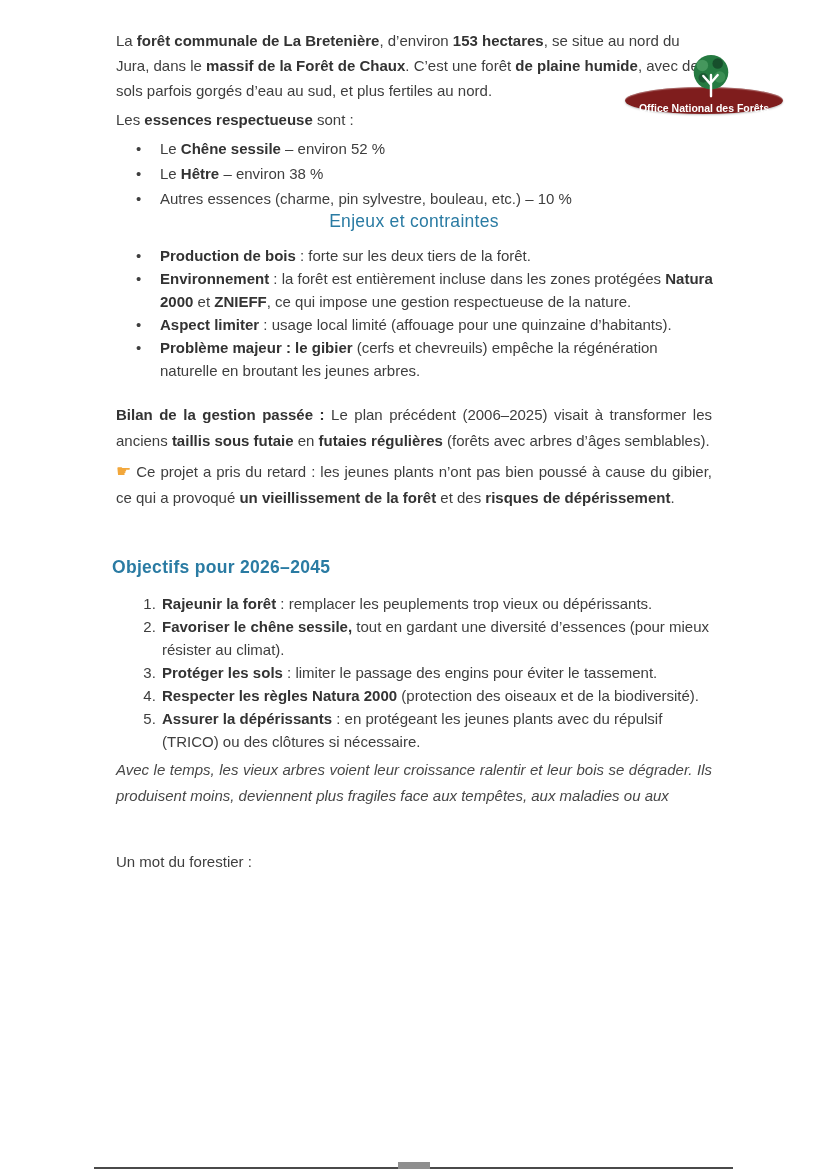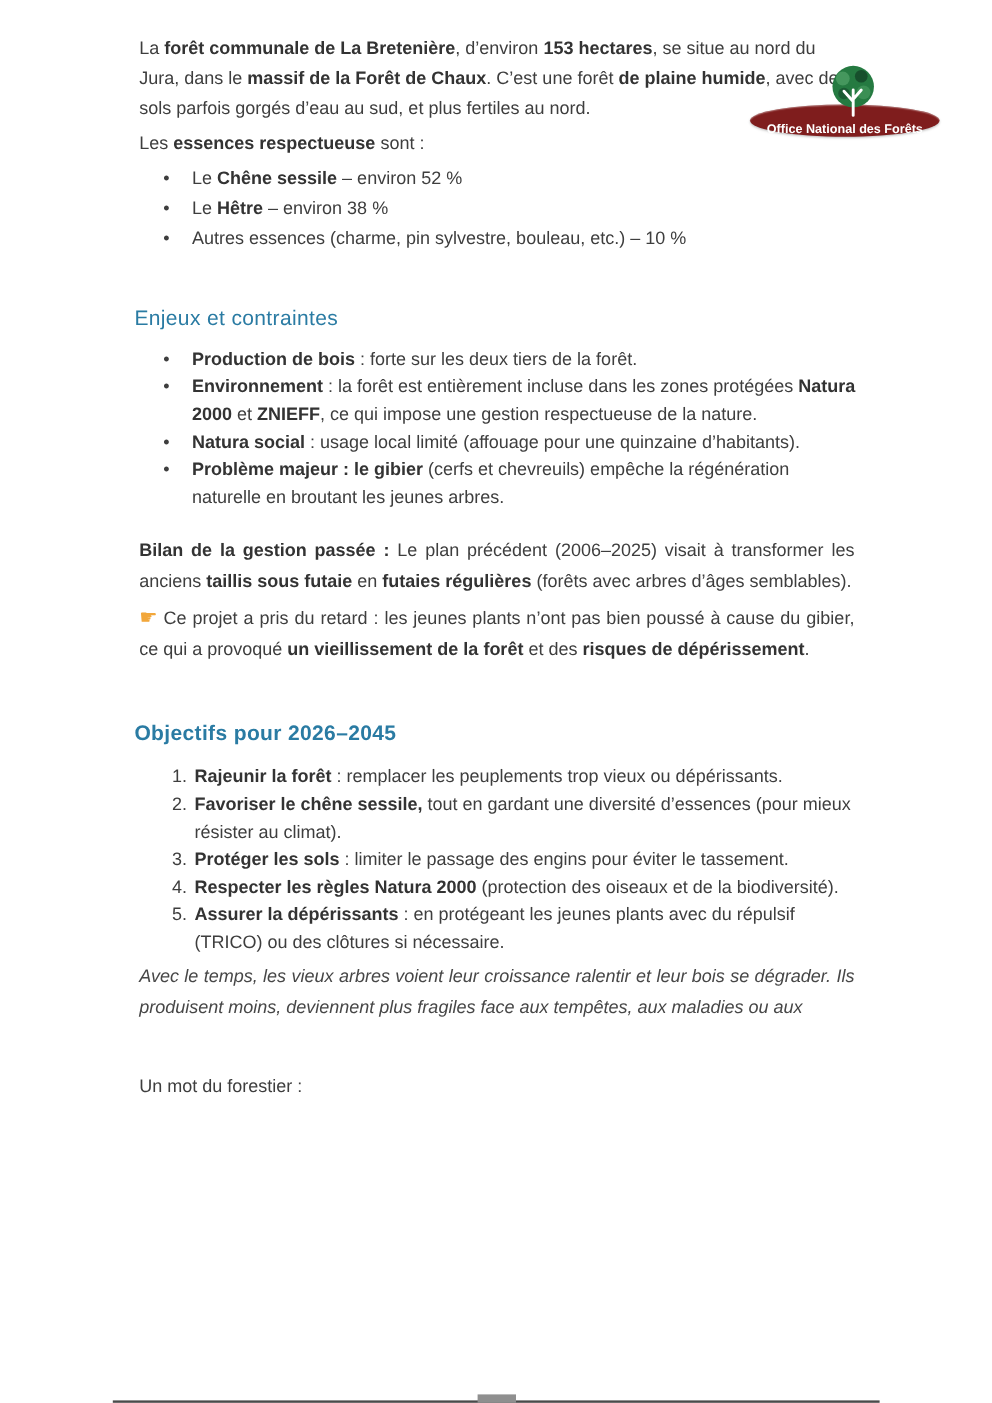--- a/index.html
+++ b/index.html
@@ -61,21 +61,21 @@
     content: "\2022";
     position: absolute; left: -24px;
     color: #3e3e3e;
   }
 
   .section-heading {
     font-size: 17.5px; font-weight: 400; letter-spacing: 0.3px;
     color: #2a7ba3;
     margin: 0;
   }
-  .heading-enjeux { margin-top: 44px; text-align: left; }
+  .heading-enjeux { text-align: center; }
   .heading-objectifs { margin-top: 46px; font-weight: 700; text-align: left; }
 
   .enjeux-list { margin-top: 12px !important; }
 
   .bilan { margin-top: 20px; }
 
   ol.doc-numbers {
     margin: 14px 0 0 0;
     padding: 0 0 0 48px;
   }
@@ -130,21 +130,21 @@
     <li><span>Le </span><span class="b">Chêne sessile</span><span> – environ 52 %</span></li>
     <li><span>Le </span><span class="b">Hêtre</span><span> – environ 38 %</span></li>
     <li><span>Autres essences (charme, pin sylvestre, bouleau, etc.) – 10 %</span></li>
   </ul>
 
   <h2 class="section-heading heading-enjeux">Enjeux et contraintes</h2>
 
   <ul class="doc-bullets enjeux-list body lh23">
     <li><span class="b">Production de bois</span><span> : forte sur les deux tiers de la forêt.</span></li>
     <li><span class="b">Environnement</span><span> : la forêt est entièrement incluse dans les zones protégées </span><span class="b">Natura 2000</span><span> et </span><span class="b">ZNIEFF</span><span>, ce qui impose une gestion respectueuse de la nature.</span></li>
-    <li><span class="b">Natura social</span><span> : usage local limité (affouage pour une quinzaine d’habitants).</span></li>
+    <li><span class="b">Aspect limiter</span><span> : usage local limité (affouage pour une quinzaine d’habitants).</span></li>
     <li><span class="b">Problème majeur : le gibier</span><span> (cerfs et chevreuils) empêche la régénération naturelle en broutant les jeunes arbres.</span></li>
   </ul>
 
   <div class="bilan">
     <p class="body lh26 justify"><span class="b">Bilan de la gestion passée :</span><span> Le plan précédent (2006–2025) visait à transformer les anciens </span><span class="b">taillis sous futaie</span><span> en </span><span class="b">futaies régulières</span><span> (forêts avec arbres d’âges semblables).</span></p>
     <p class="body lh26 justify"><span class="hand">☛</span><span><span>Ce projet a pris du retard : les jeunes plants n’ont pas bien poussé à cause du gibier, ce qui a provoqué </span><span class="b">un vieillissement de la forêt</span><span> et des </span><span class="b">risques de dépérissement</span><span>.</span></span></p>
   </div>
 
   <h2 class="section-heading heading-objectifs">Objectifs pour 2026–2045</h2>
 

